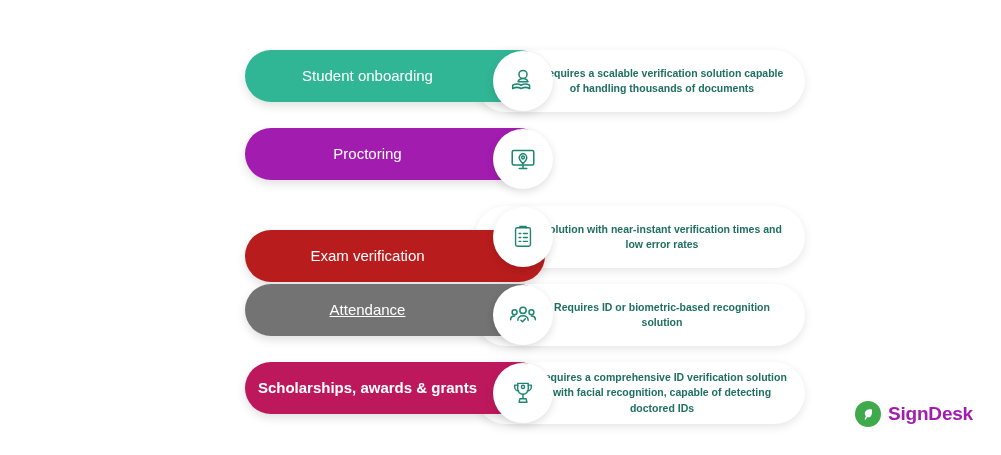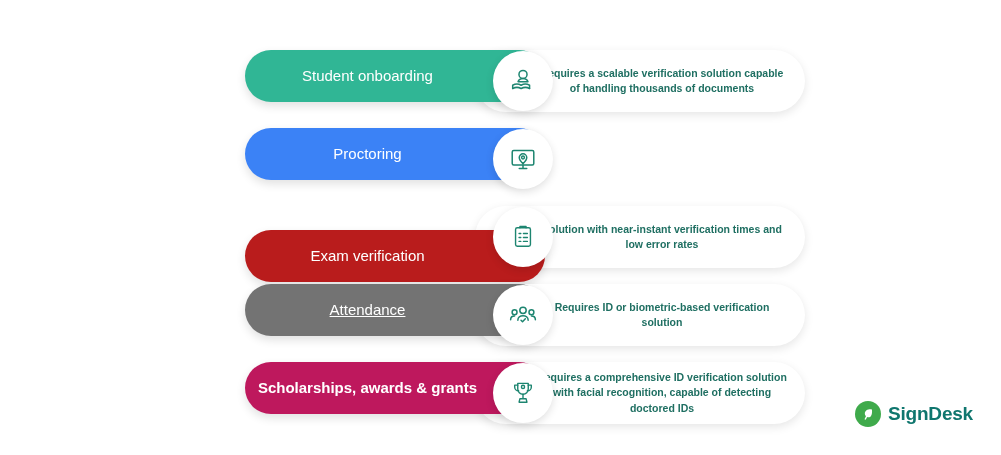--- a/index.html
+++ b/index.html
@@ -102,21 +102,21 @@
     height: 26px;
     border-radius: 50%;
     background: #3faa4b;
     display: flex;
     align-items: center;
     justify-content: center;
   }
   .logo-text {
     font-size: 19px;
     font-weight: bold;
-    color: #0f766e;
+    color: #a21caf;
     letter-spacing: -0.2px;
   }
 </style>
 </head>
 <body>
 
 <div class="diagram">
 
   <div class="row">
     <div class="desc-card">
@@ -129,21 +129,21 @@
       <svg width="30" height="30" viewBox="0 0 32 32" fill="none" stroke="#1d8570" stroke-width="1.6" stroke-linecap="round" stroke-linejoin="round">
         <path d="M5 24c3-1.6 6-1.6 9 0 3-1.6 6-1.6 9 0"></path>
         <path d="M5 24v-3.5c3-1.6 6-1.6 9 0 3-1.6 6-1.6 9 0V24"></path>
         <circle cx="16" cy="9" r="4.3"></circle>
         <path d="M16 13.3c-2.6 0-4.6 1.4-5.3 3.4h10.6c-.7-2-2.7-3.4-5.3-3.4z"></path>
       </svg>
     </div>
   </div>
 
   <div class="row">
-    <div class="pill" style="background:#3b82f6;">
+    <div class="pill" style="background:#a21caf;">
       <span>Proctoring</span>
     </div>
     <div class="icon-badge" style="background:#ffffff;">
       <svg width="30" height="30" viewBox="0 0 32 32" fill="none" stroke="#1d8570" stroke-width="1.6" stroke-linecap="round" stroke-linejoin="round">
         <rect x="4.5" y="7" width="23" height="15.5" rx="1.6"></rect>
         <path d="M12 26h8M16 22.5V26"></path>
         <path d="M16 10.5c-2.2 0-4 1.8-4 4 0 2.9 4 6.4 4 6.4s4-3.5 4-6.4c0-2.2-1.8-4-4-4z" fill="none"></path>
         <circle cx="16" cy="14.4" r="1.5"></circle>
       </svg>
     </div>
@@ -161,21 +161,21 @@
         <rect x="7.5" y="5.5" width="17" height="21" rx="2"></rect>
         <path d="M12.5 5.5V4h7v1.5"></path>
         <path d="M11.5 12h2M11.5 16.5h2M11.5 21h2"></path>
         <path d="M16.5 12h4.5M16.5 16.5h4.5M16.5 21h4.5"></path>
       </svg>
     </div>
   </div>
 
   <div class="row">
     <div class="desc-card">
-      <div class="desc-text">Requires ID or biometric-based verification solution</div>
+      <div class="desc-text">Requires ID or biometric-based recognition solution</div>
     </div>
     <div class="pill" style="background:#737373;text-decoration:underline;">
       <span>Attendance</span>
     </div>
     <div class="icon-badge" style="background:#ffffff;">
       <svg width="30" height="30" viewBox="0 0 32 32" fill="none" stroke="#1d8570" stroke-width="1.6" stroke-linecap="round" stroke-linejoin="round">
         <circle cx="16" cy="11" r="3.4"></circle>
         <path d="M10.5 21.5c0-3 2.5-4.8 5.5-4.8s5.5 1.8 5.5 4.8"></path>
         <circle cx="7" cy="13" r="2.6"></circle>
         <path d="M2.8 21c0-2.4 1.9-3.9 4.2-3.9"></path>

